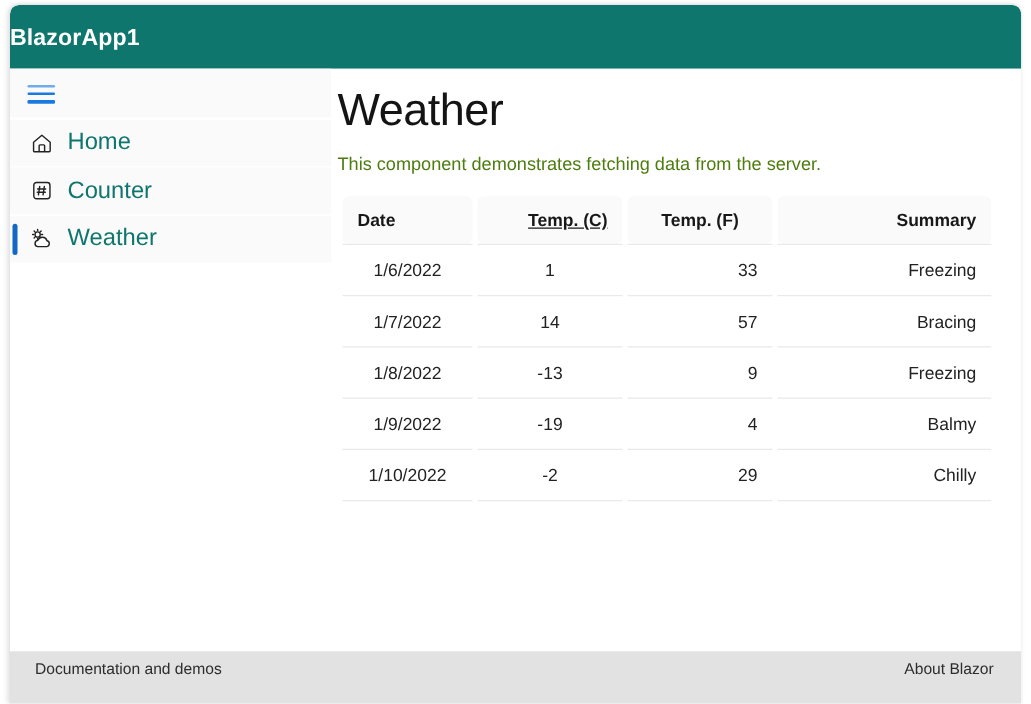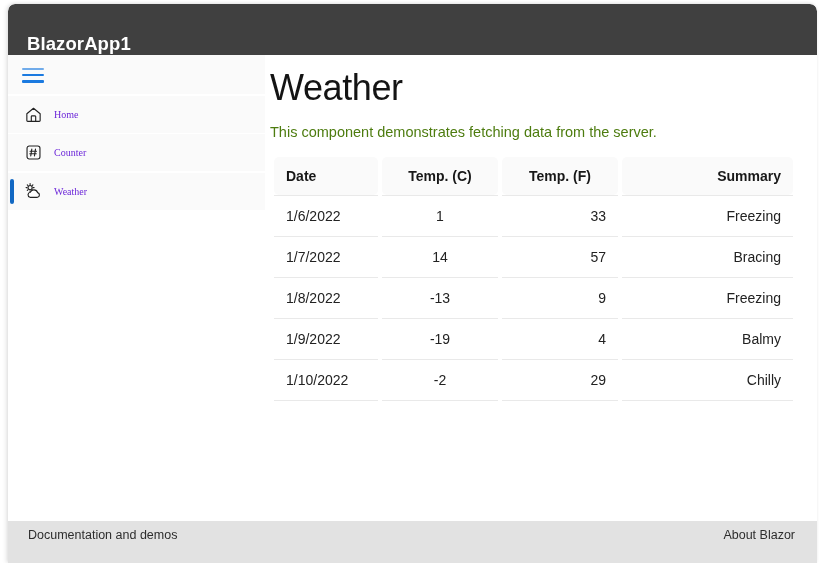--- a/index.html
+++ b/index.html
@@ -20,24 +20,23 @@
     height: 559px;
     background: #ffffff;
     border-radius: 7px 7px 0 0;
     overflow: hidden;
     box-shadow: -2px 0 4px rgba(0,0,0,0.10), 0 -1px 3px rgba(0,0,0,0.06);
   }
 
   
   #top-header {
     height: 51px;
-    background: #404040;
-    display: flex;
-    align-items: flex-end;
-    padding-left: 19px;
+    background: #0f766e;
+    display: flex;
+    align-items: center;
     border-radius: 7px 7px 0 0;
   }
   #brand-title {
     color: #ffffff;
     font-size: 18.5px;
     font-weight: bold;
     letter-spacing: 0.1px;
   }
 
   
@@ -106,23 +105,22 @@
   .nav-icon {
     width: 22px;
     height: 22px;
     flex: 0 0 22px;
     display: flex;
     align-items: center;
     justify-content: center;
     margin-right: 10px;
   }
   .nav-label {
-    font-size: 10px;
-    color: #6d28d9;
-    font-family: Liberation Serif, serif;
+    font-size: 19px;
+    color: #0f766e;
   }
 
   
   #main {
     flex: 1;
     background: #ffffff;
     padding: 5px 20px 0 5px;
     min-width: 0;
   }
 
@@ -152,32 +150,32 @@
   #weather-table thead th {
     background: #fafafa;
     border-radius: 5px;
     font-size: 14px;
     font-weight: bold;
     color: #181818;
     padding: 11px 12px;
     text-align: left;
   }
   #weather-table thead th.col-date    { width: 104px; }
-  #weather-table thead th.col-tempc   { width: 116px; text-align: center; }
+  #weather-table thead th.col-tempc   { width: 116px; text-align: right; text-decoration: underline; }
   #weather-table thead th.col-tempf   { width: 116px; text-align: center; }
   #weather-table thead th.col-summary { text-align: right; }
 
   #weather-table tbody td {
     font-size: 14px;
     color: #222222;
     padding: 12px 12px;
     border-bottom: 1px solid #e9e9e9;
   }
   #weather-table tbody tr:first-child td { border-top: 1px solid #e9e9e9; }
-  #weather-table tbody td.c-date    { text-align: left; }
+  #weather-table tbody td.c-date    { text-align: center; }
   #weather-table tbody td.c-tempc   { text-align: center; }
   #weather-table tbody td.c-tempf   { text-align: right; }
   #weather-table tbody td.c-summary { text-align: right; }
 
   
   #footer {
     position: absolute;
     left: 0;
     bottom: 0;
     width: 100%;

